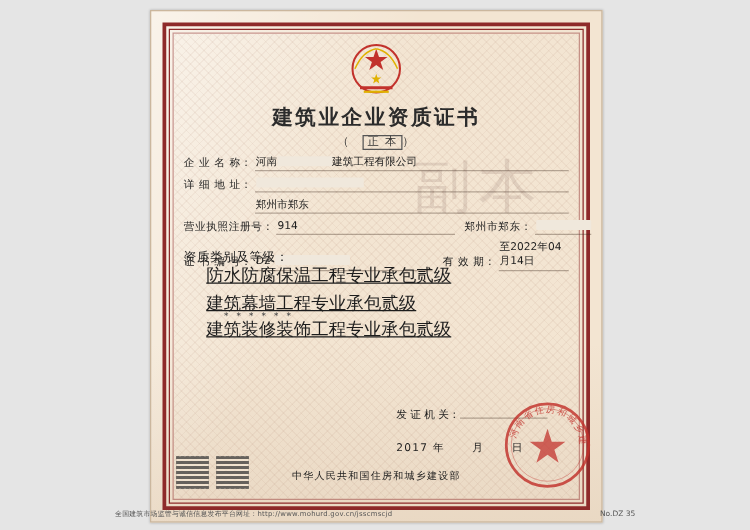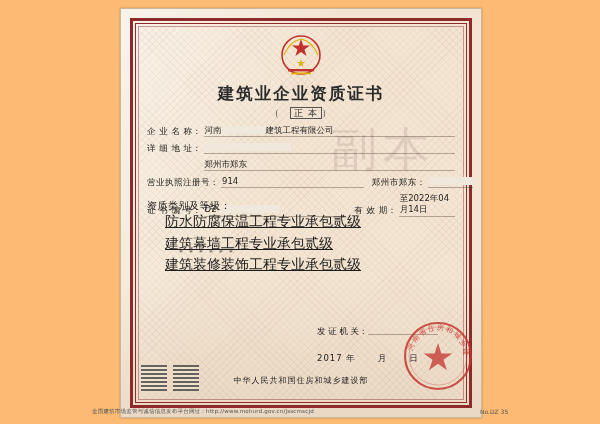--- a/index.html
+++ b/index.html
@@ -1,21 +1,21 @@
 <!DOCTYPE html>
 <html><head>
 <meta charset="utf-8">
 <style>
   html,body{margin:0;padding:0;}
   body{
     width:600px;height:424px;background:#ffffff;
     font-family:"DejaVu Sans", sans-serif;
     overflow:hidden;
   }
-  #page{position:relative;width:600px;height:424px;background:#fdba74;}
+  #page{position:relative;width:600px;height:424px;background:#e5e5e5;}
 
   
   .sheet{
     position:absolute;left:120px;top:8px;width:360px;height:408px;
     background:#f3e5d2;
     background-image:
       linear-gradient(115deg, rgba(255,255,255,.55) 0%, rgba(255,255,255,0) 40%),
       linear-gradient(0deg, rgba(190,160,130,.18) 0%, rgba(255,255,255,0) 35%);
     border:1px solid #cbb79e;
     box-shadow:0 0 2px rgba(0,0,0,.25);

